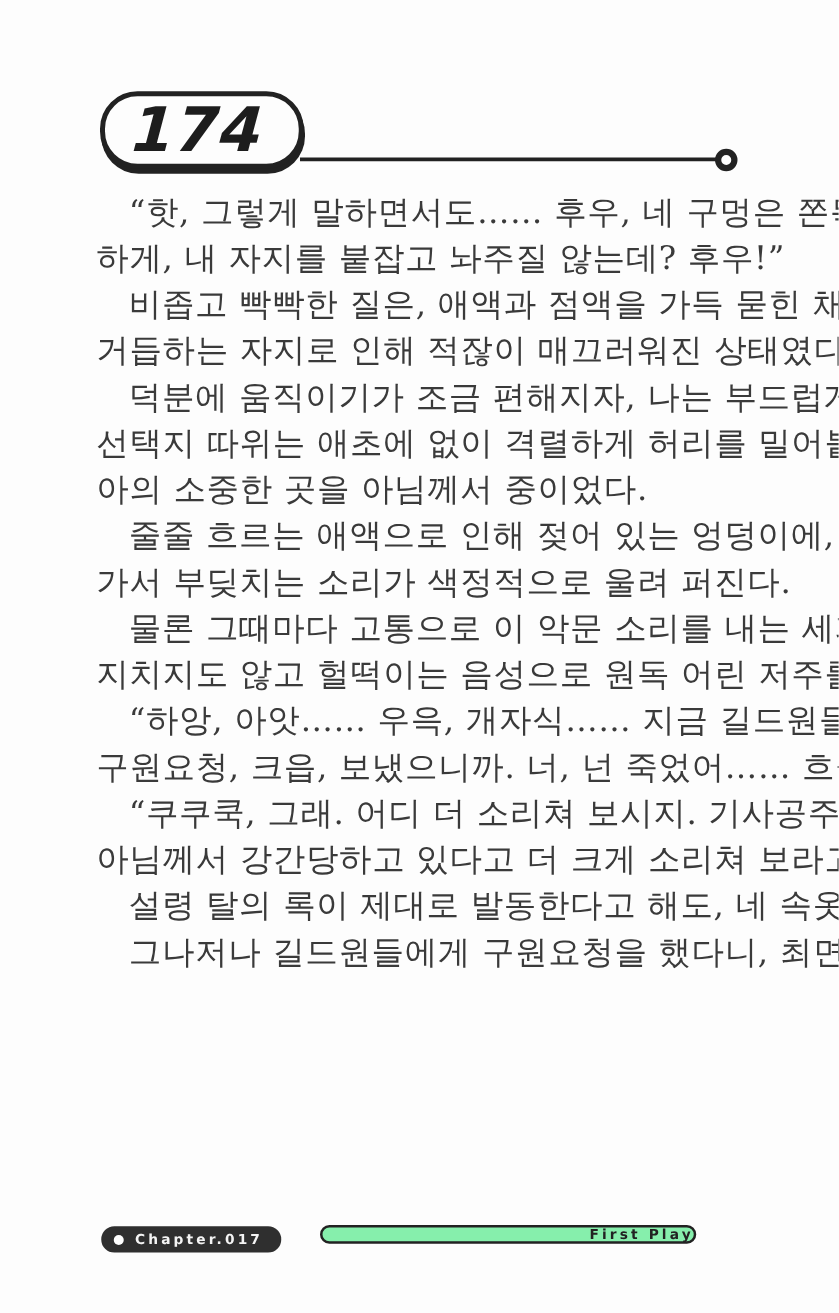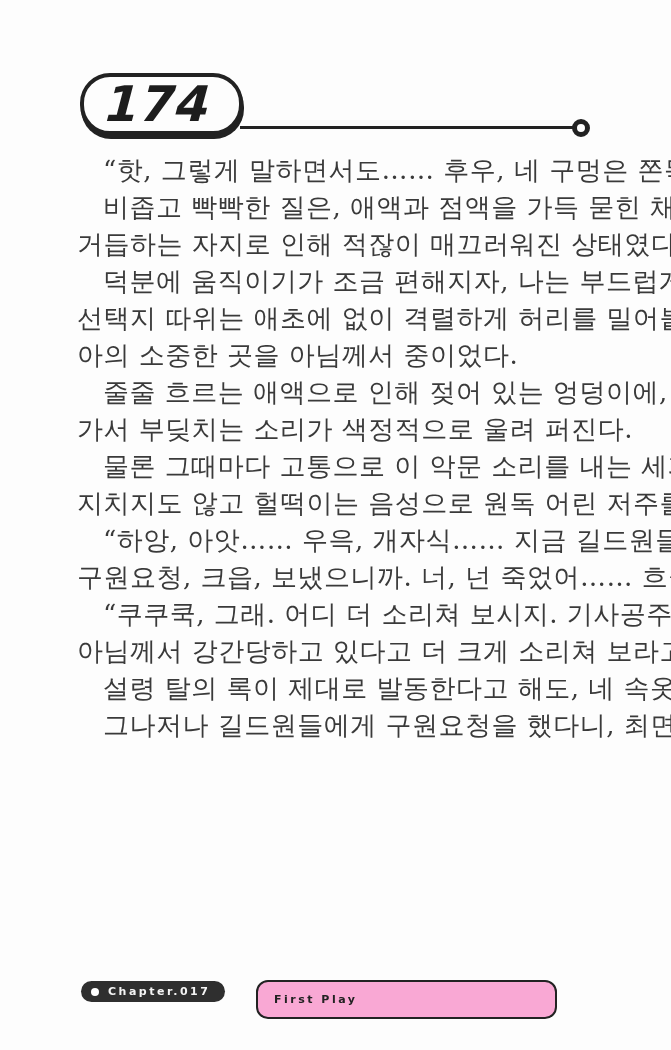--- a/index.html
+++ b/index.html
@@ -112,28 +112,29 @@
     letter-spacing: 2.5px;
     color: #f4f4f4;
     line-height: 1;
     padding-bottom: 1px;
   }
   .footer-play-pill {
     position: absolute;
     left: 256px;
     top: 980px;
     width: 301px;
-    height: 39px;
+    height: 15px;
     box-sizing: border-box;
     border: 2px solid #222;
     border-radius: 12px;
-    background: #f9a8d4;
+    background: #86efac;
     display: flex;
     align-items: center;
     padding-left: 16px;
+    justify-content: flex-end;
   }
   .footer-play-pill .label {
     font-family: "DejaVu Sans", "Liberation Sans", sans-serif;
     font-size: 11px;
     font-weight: 700;
     letter-spacing: 2.5px;
     color: #222;
     line-height: 1;
     padding-bottom: 1px;
   }
@@ -144,20 +145,21 @@
 <div class="page">
 
   <div class="page-num-badge">
     <span>174</span>
   </div>
   <div class="header-rule"></div>
   <div class="header-ring"></div>
 
   <div class="body-text">
       <div class="line indent">“핫, 그렇게 말하면서도…… 후우, 네 구멍은 쫀득쫀득</div>
+      <div class="line">하게, 내 자지를 붙잡고 놔주질 않는데? 후우!”</div>
       <div class="line indent">비좁고 빡빡한 질은, 애액과 점액을 가득 묻힌 채 왕복을</div>
       <div class="line">거듭하는 자지로 인해 적잖이 매끄러워진 상태였다.</div>
       <div class="line indent">덕분에 움직이기가 조금 편해지자, 나는 부드럽게 한다는</div>
       <div class="line">선택지 따위는 애초에 없이 격렬하게 허리를 밀어붙여 세피</div>
       <div class="line">아의 소중한 곳을 아님께서 중이었다.</div>
       <div class="line indent">줄줄 흐르는 애액으로 인해 젖어 있는 엉덩이에, 내 배가</div>
       <div class="line">가서 부딪치는 소리가 색정적으로 울려 퍼진다.</div>
       <div class="line indent">물론 그때마다 고통으로 이 악문 소리를 내는 세피아는,</div>
       <div class="line">지치지도 않고 헐떡이는 음성으로 원독 어린 저주를 퍼붓고</div>
       <div class="line indent">“하앙, 아앗…… 우윽, 개자식…… 지금 길드원들에게</div>

